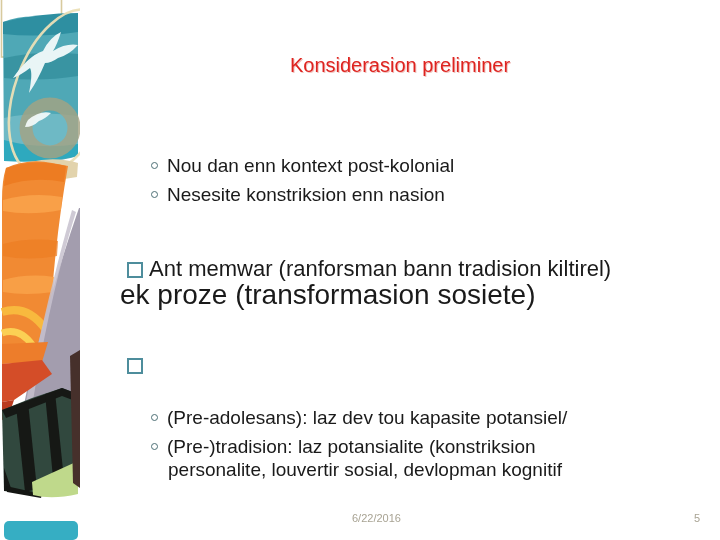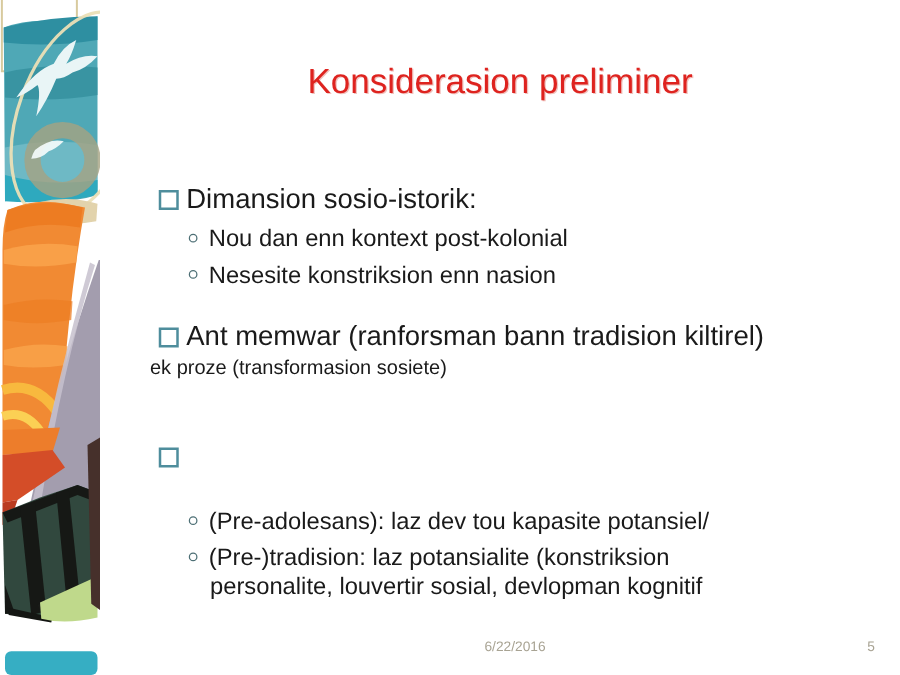--- a/index.html
+++ b/index.html
@@ -15,21 +15,21 @@
   .artwork {
     position: absolute;
     left: 0; top: 0;
     width: 80px; height: 540px;
   }
   .slide-title {
     position: absolute;
     left: 80px; top: 48px;
     width: 640px;
     text-align: center;
-    font-size: 28px;
+    font-size: 20px;
     line-height: 34px;
     color: #de231f;
     text-shadow: 1px 1px 0 rgba(222, 120, 110, 0.45);
     white-space: nowrap;
   }
   .block { position: absolute; }
   .h-line {
     font-size: 22px;
     line-height: 26px;
     white-space: nowrap;
@@ -52,36 +52,36 @@
     display: inline-block;
     width: 5px; height: 5px;
     border: 1.5px solid #4d6f75;
     border-radius: 50%;
     background: #ffffff;
     margin-left: 24px;
     margin-right: 9px;
     vertical-align: 3px;
   }
   .cont-line-l1 {
-    font-size: 16px;
+    font-size: 28px;
     line-height: 26px;
     white-space: nowrap;
   }
   .cont-line-l2 {
     font-size: 19px;
     line-height: 23px;
     padding-left: 41px;
     white-space: nowrap;
   }
   .block2-sq { margin-left: 7px; }
   .footer-date {
     position: absolute;
     left: 352px; top: 512px;
     width: 120px;
-    text-align: center;
+    text-align: left;
     font-size: 11px;
     color: #a8a393;
   }
   .page-number {
     position: absolute;
     right: 20px; top: 512px;
     font-size: 11px;
     color: #a8a393;
   }
 </style>
@@ -150,23 +150,20 @@
       <path d="M70,356 L80,350 L80,488 L73,483 Z" fill="#46302b"></path>
     </g>
     <g>
       <rect x="4" y="521" width="74" height="19" rx="5" fill="#36aec3"></rect>
     </g>
   </svg>
 
   <div class="slide-title">Konsiderasion preliminer</div>
 
   <div class="block" style="left:127px; top:146px;">
-    <div class="h-line">
-      <span class="sq-bullet"></span><span>Dimansion sosio-istorik:</span>
-    </div>
     <div class="sub-line" style="margin-top:8px;">
       <span class="circ-bullet"></span><span>Nou dan enn kontext post-kolonial</span>
     </div>
     <div class="sub-line">
       <span class="circ-bullet"></span><span>Nesesite konstriksion enn nasion</span>
     </div>
   </div>
 
   <div class="block" style="left:120px; top:256px;">
     <div class="h-line">

